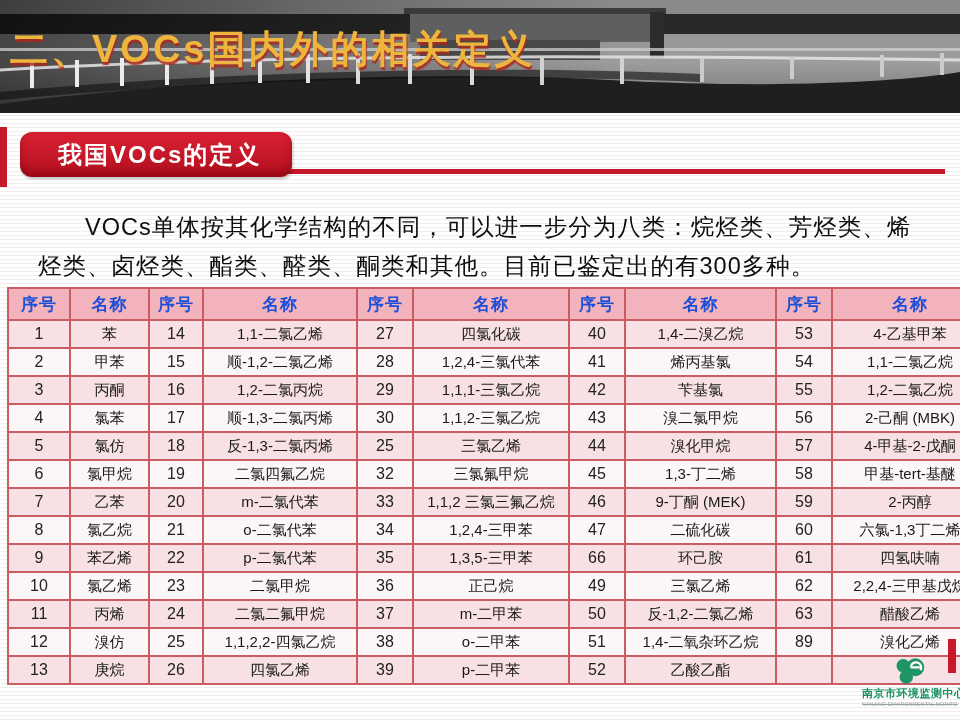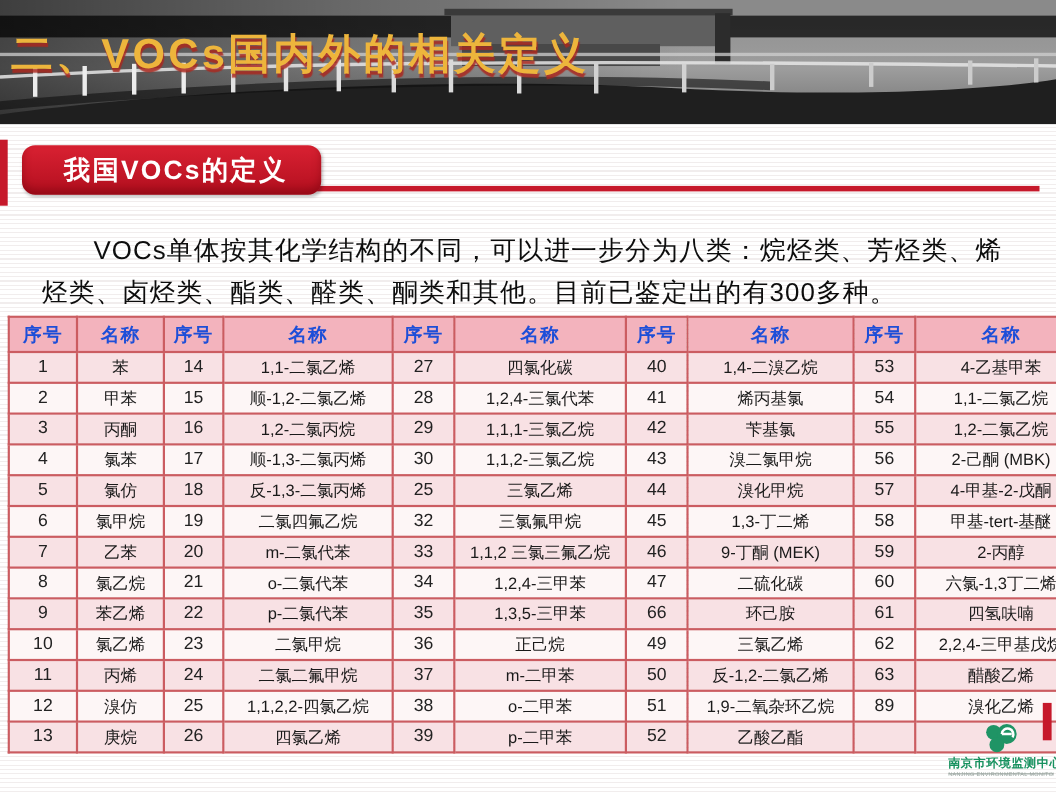--- a/index.html
+++ b/index.html
@@ -267,21 +267,21 @@
         <td class="name">醋酸乙烯</td>
       </tr>
       <tr class="even">
         <td class="num">12</td>
         <td class="name">溴仿</td>
         <td class="num">25</td>
         <td class="name">1,1,2,2-四氯乙烷</td>
         <td class="num">38</td>
         <td class="name">o-二甲苯</td>
         <td class="num">51</td>
-        <td class="name">1,9-二氧杂环乙烷</td>
+        <td class="name">1,4-二氧杂环乙烷</td>
         <td class="num">89</td>
         <td class="name">溴化乙烯</td>
       </tr>
       <tr class="odd">
         <td class="num">13</td>
         <td class="name">庚烷</td>
         <td class="num">26</td>
         <td class="name">四氯乙烯</td>
         <td class="num">39</td>
         <td class="name">p-二甲苯</td>

